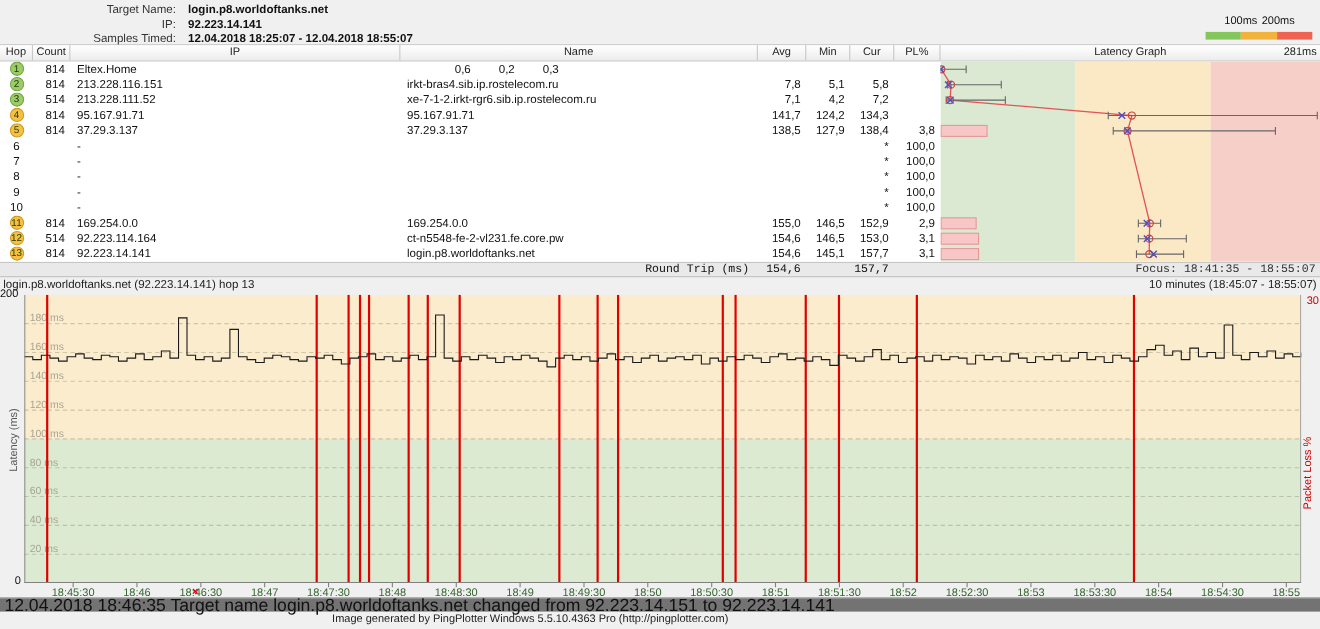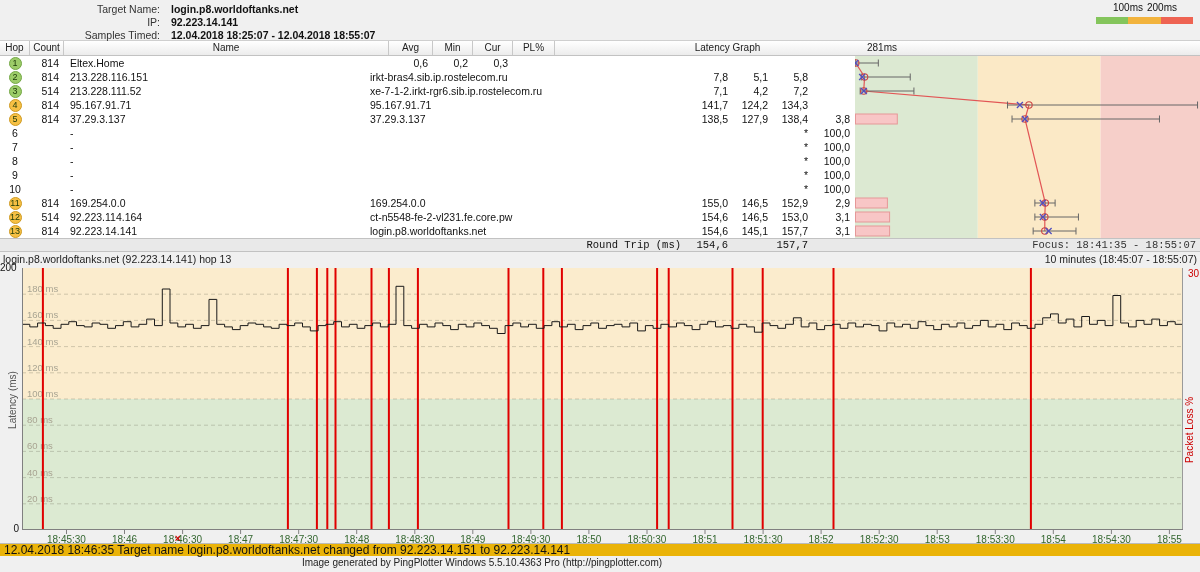--- a/index.html
+++ b/index.html
@@ -4,21 +4,21 @@
 <style>
   * { box-sizing: border-box; margin: 0; padding: 0; }
   body { width: 1200px; height: 572px; font-family: "Liberation Sans", sans-serif; font-size: 10.5px; background: #f0f0f0; color: #111; }
   .app { position: relative; width: 1200px; height: 572px; overflow: hidden; background: #f0f0f0; }
 
   
   .summary { position: relative; height: 41px; padding-top: 3px; border-bottom: 1px solid #cfcfcf; }
   .srow { display: flex; height: 12px; line-height: 12px; margin-bottom: 1px; }
   .slabel { width: 160px; text-align: right; color: #333; }
   .sval { margin-left: 11px; font-weight: bold; }
-  .legend { position: absolute; top: 2px; right: 4px; width: 100px; height: 28px; }
+  .legend { position: absolute; top: 14px; right: 4px; width: 100px; height: 28px; }
   .leglabels { position: relative; height: 13px; font-size: 10px; }
   .leglabels span { position: absolute; top: 0; transform: translateX(-50%); }
   .legbar { display: flex; width: 97px; height: 7px; margin-top: 2px; }
   .legbar div { height: 7px; }
 
   
   .thead { display: flex; height: 15px; line-height: 14px; background: linear-gradient(#ffffff, #ececec); border-bottom: 1px solid #c2c2c2; font-size: 10px; }
   .th { border-right: 1px solid #c8c8c8; text-align: center; color: #222; position: relative; }
   .c-hop { width: 30px; } .c-count { width: 34px; } .c-ip { width: 300px; } .c-name { width: 325px; }
   .c-avg { width: 44px; } .c-min { width: 40px; } .c-cur { width: 40px; } .c-pl { width: 42px; } .c-graph { width: 345px; }
@@ -45,21 +45,21 @@
   .ymax { position: absolute; left: 0; top: 10px; width: 19px; text-align: left; font-size: 10px; }
   .ymin { position: absolute; left: 0; top: 271px; width: 19px; text-align: right; font-size: 10px; }
   .y2max { position: absolute; right: 1px; top: 16px; font-size: 10px; color: #cc0000; }
   .ylab { position: absolute; left: -117px; top: 142px; width: 260px; height: 12px; text-align: center; transform: rotate(-90deg); color: #555; font-size: 10px; }
   .y2lab { position: absolute; left: 1060px; top: 172px; width: 260px; height: 12px; text-align: center; transform: rotate(-90deg); color: #cc0000; font-size: 10px; }
   .xlabels { position: absolute; left: 22px; top: 282px; width: 1161px; height: 13px; font-size: 10px; color: #33662f; }
   .xl { position: absolute; top: 0; transform: translateX(-50%); white-space: nowrap; }
   .evmark { position: absolute; top: -1px; transform: translateX(-50%); color: #d00000; font-weight: bold; font-size: 10px; }
 
   
-  .status { position: absolute; top: 543px; left: 0; width: 1200px; height: 13px; line-height: 13px; border-top: 1px solid #bbb; padding-left: 4px; font-size: 12px; color: #111; background: #eab308; }
+  .status { position: absolute; top: 543px; left: 0; width: 1200px; height: 13px; line-height: 13px; border-top: 1px solid #bbb; padding-left: 4px; font-size: 16px; color: #111; background: #737373; }
   .footer { position: absolute; top: 557px; left: 0; width: 964px; text-align: center; font-size: 10px; color: #222; }
 </style>
 </head>
 <body>
 
 <div class="app">
 
   <div class="summary">
     <div class="srow">
       <span class="slabel">Target Name:</span>
@@ -83,20 +83,21 @@
           <div style="width:33px;background:#f2b33d"></div>
           <div style="width:32px;background:#ee6352"></div>
         </div>
     </div>
   </div>
 
   <div>
     <div class="thead">
       <div class="th c-hop">Hop</div>
       <div class="th c-count">Count</div>
+      <div class="th c-ip">IP</div>
       <div class="th c-name">Name</div>
       <div class="th c-avg">Avg</div>
       <div class="th c-min">Min</div>
       <div class="th c-cur">Cur</div>
       <div class="th c-pl">PL%</div>
       <div class="th c-graph" style="border-right:none">
         <span>Latency Graph</span>
         <span class="scale-max">281ms</span>
       </div>
     </div>

